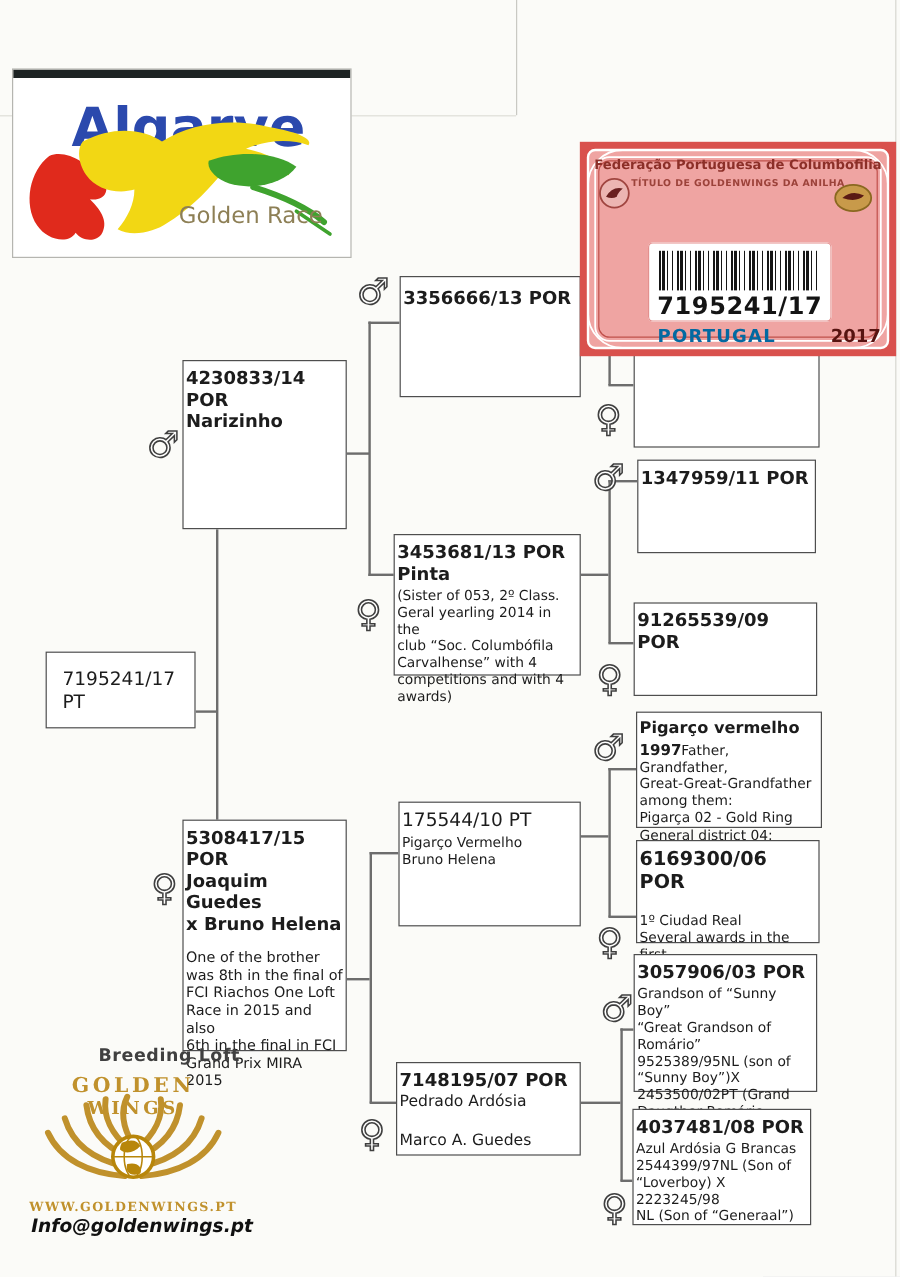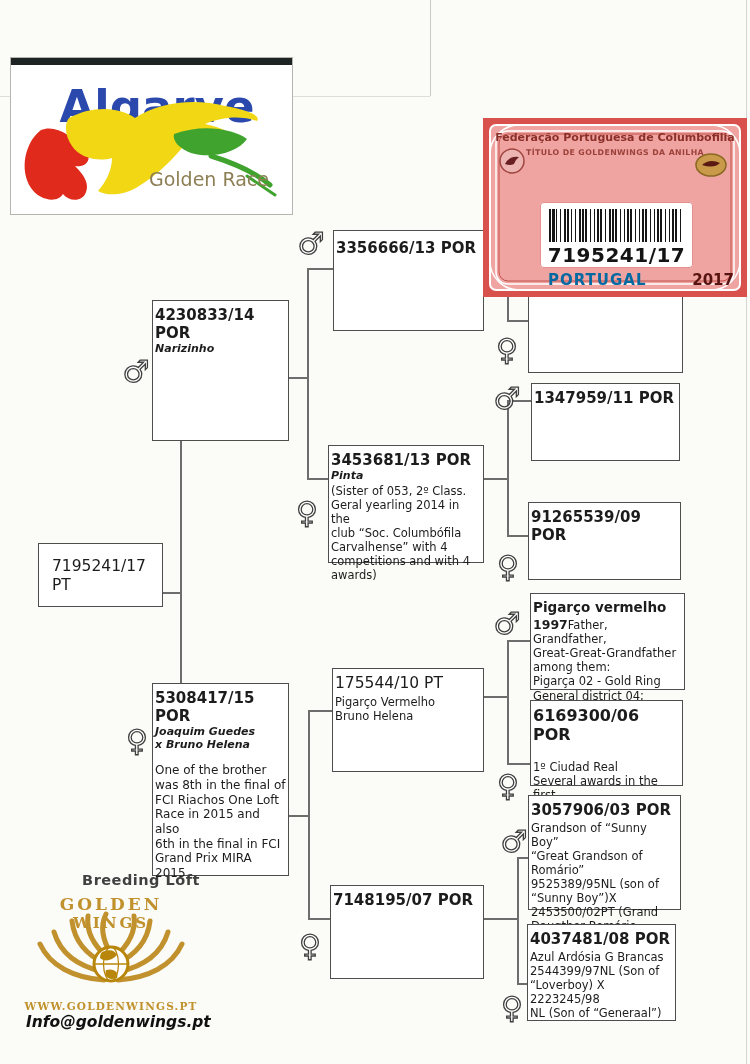--- a/index.html
+++ b/index.html
@@ -4,21 +4,21 @@
 <title>Pedigree</title>
 <style>
   html,body{margin:0;padding:0;background:#e8e8e8;}
   .page{position:relative;width:750px;height:1064px;background:#fbfbf8;overflow:hidden;
         font-family:"DejaVu Sans","Liberation Sans",sans-serif;color:#1c1c1c;}
   .artifact{position:absolute;}
   
   .node{position:absolute;background:#fff;border:1.5px solid #4e4e4e;box-sizing:border-box;padding:5px 2px;}
   .node .ring{font-weight:bold;font-size:15px;line-height:1.2;white-space:pre-line;}
   .node .ring.plain{font-weight:400;font-size:15.5px;}
-  .node .bname{font-weight:bold;font-size:11px;line-height:1.2;white-space:pre-line;font-style:italic;}
+  .node .bname{font-weight:bold;font-size:15px;line-height:1.2;white-space:pre-line;}
   .node .note{font-size:11.5px;line-height:1.22;white-space:pre-line;margin-top:2px;}
   .node .note b{font-size:12.5px;}
   
   .ln{position:absolute;background:#6d6d6d;}
   .ln.h{height:1.5px;}
   .ln.v{width:1.5px;}
   
   .sym{position:absolute;font-size:30px;line-height:1;color:#9a9a9a;
        -webkit-text-stroke:1.3px #3f3f3f;-webkit-text-fill-color:rgba(255,255,255,.85);
        transform:translate(-50%,-50%);user-select:none;}
@@ -124,22 +124,25 @@
 competitions and with 4
 awards)</div>
   </div>
 
   <div class="node" style="left:332px;top:668px;width:152px;height:104px;">
     <div class="ring plain">175544/10 PT</div>
     <div class="note">Pigarço Vermelho
 Bruno Helena</div>
   </div>
 
-  <div class="node" style="left:330px;top:885px;width:154px;height:94px;">
+  <div class="node" style="left:330px;top:885px;width:154px;height:78px;">
     <div class="ring">7148195/07 POR</div>
+    <div class="note" style="font-size:13px;">Pedrado Ardósia
+
+Marco A. Guedes</div>
   </div>
 
   <div class="node" style="left:528px;top:252px;width:155px;height:121px;"></div>
 
   <div class="node" style="left:531px;top:383px;width:149px;height:78px;">
     <div class="ring">1347959/11 POR</div>
   </div>
 
   <div class="node" style="left:528px;top:502px;width:153px;height:78px;">
     <div class="ring">91265539/09 POR</div>

